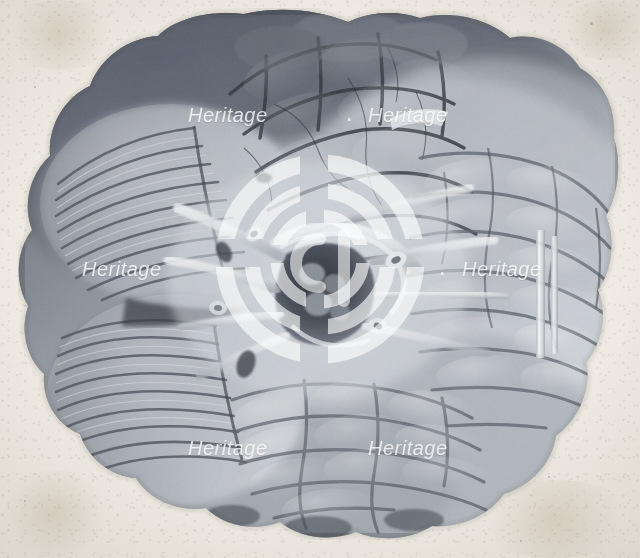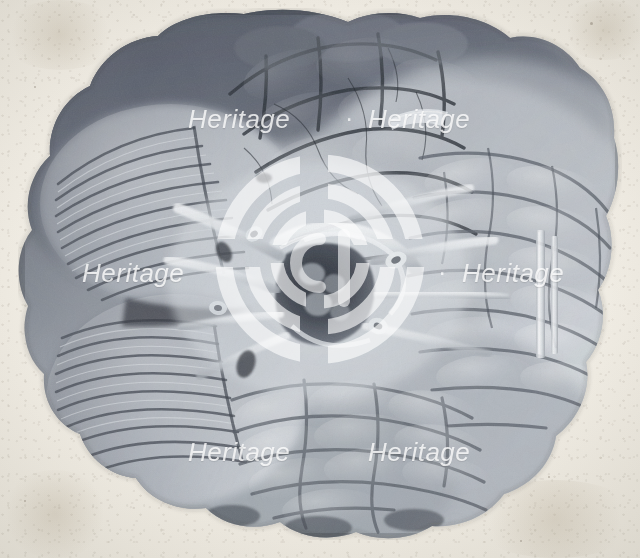--- a/index.html
+++ b/index.html
@@ -49,21 +49,21 @@
   }
   .brain-svg{position:absolute;inset:0;width:100%;height:100%;}
 
   
   .wm-layer{position:absolute;inset:0;pointer-events:none;}
   .wm-text{
     position:absolute;
     font-family:"Liberation Sans",sans-serif;
     font-style:italic;
     font-weight:400;
-    font-size:26px;
+    font-size:20px;
     letter-spacing:.5px;
     color:rgba(255,255,255,.80);
     text-shadow:0 1px 1px rgba(0,0,0,.10);
     white-space:nowrap;
   }
   .wm-dot{
     position:absolute;
     font-family:"Liberation Sans",sans-serif;
     font-size:25px;
     color:rgba(255,255,255,.72);

